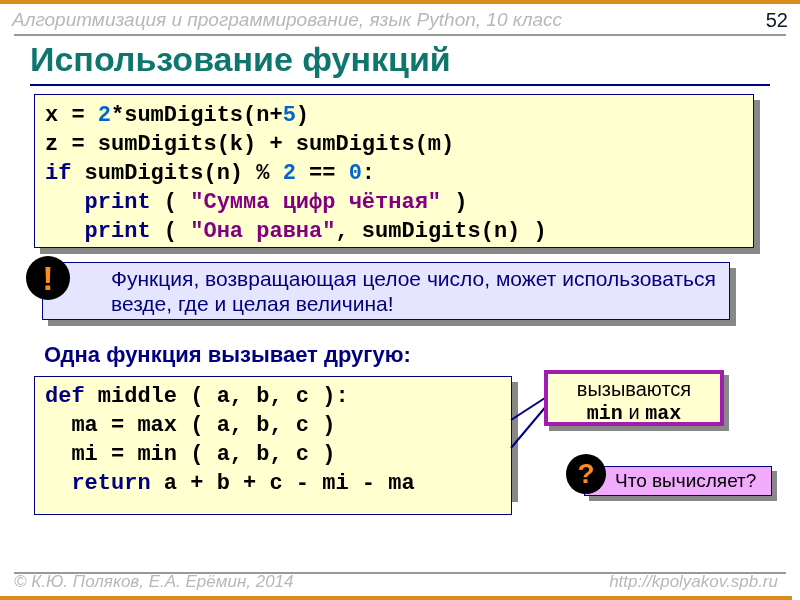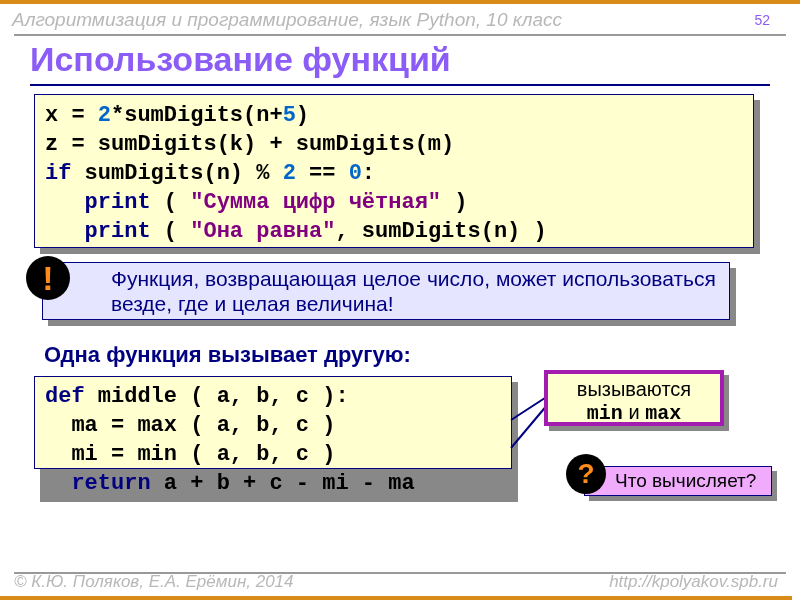--- a/index.html
+++ b/index.html
@@ -1,38 +1,38 @@
 <!DOCTYPE html>
 <html><head>
 <meta charset="utf-8">
 <style>
 html,body{margin:0;padding:0}
 body{width:800px;height:600px;background:#fff;font-family:Arial,Helvetica,sans-serif;position:relative;overflow:hidden}
 .header{position:absolute;left:0;top:0;right:0;height:32px;border-top:4px solid #d98b1a;display:flex;align-items:center;padding:0 12px}
 .header .course{color:#b8b8b8;font-style:italic;font-size:19px;flex:1}
-.header .pagenum{color:#8b5cf6;font-size:14px;margin-right:18px}
+.header .pagenum{color:#0f172a;font-size:20px;}
 .hr{position:absolute;left:14px;right:14px;top:34px;height:2px;background:#999}
-.title{position:absolute;left:30px;top:40px;font-size:34px;font-weight:bold;color:#8b5cf6}
+.title{position:absolute;left:30px;top:40px;font-size:34px;font-weight:bold;color:#0f766e}
 .title-underline{position:absolute;left:30px;right:30px;top:84px;height:2px;background:#000080}
 .code1,.code2{font-family:"Courier New",monospace;font-size:22px;font-weight:bold;line-height:1.32;color:#000}
 .code1-wrap{position:absolute;left:34px;top:94px}
 .shadow1{position:absolute;left:6px;top:6px;width:720px;height:154px;background:#888}
 .code1-box{position:relative;width:720px;height:154px;background:#ffffcf;border:1px solid #000080;padding:6px 22px 4px 10px;box-sizing:border-box}
 .kw{color:#000080}
 .num{color:#0066cc}
 .str{color:#800080}
 .note-wrap{position:absolute;left:42px;top:262px}
 .note-shadow{position:absolute;left:6px;top:6px;width:688px;height:58px;background:#888}
 .note{position:relative;width:688px;height:58px;background:#e5e5ff;border:1px solid #000080;padding:3px 8px 3px 68px;box-sizing:border-box;font-size:21px;color:#000080;line-height:1.2}
 .bang{position:absolute;left:26px;top:256px;width:44px;height:44px;background:#000;border-radius:50%;display:flex;align-items:center;justify-content:center}
 .bang span{color:#ff8c1a;font-size:34px;font-weight:bold;font-family:Arial}
 .subhead{position:absolute;left:44px;top:342px;font-size:22px;font-weight:bold;color:#000080}
 .code2-wrap{position:absolute;left:34px;top:376px}
 .shadow2{position:absolute;left:6px;top:6px;width:478px;height:120px;background:#888}
-.code2-box{position:relative;width:478px;height:93px;background:#ffffcf;border:1px solid #000080;padding:5px 10px 4px 10px;box-sizing:border-box}
+.code2-box{position:relative;width:478px;height:139px;background:#ffffcf;border:1px solid #000080;padding:5px 10px 4px 10px;box-sizing:border-box}
 .callout-wrap{position:absolute;left:544px;top:370px}
 .callout-shadow{position:absolute;left:5px;top:5px;width:180px;height:56px;background:#888}
 .callout{position:relative;width:180px;height:56px;background:#ffffcf;border:4px solid #a21caf;box-sizing:border-box;text-align:center;padding-top:4px;font-size:20px}
 .callout .mono{font-family:"Courier New",monospace;font-weight:bold}
 .q-wrap{position:absolute;left:584px;top:466px}
 .q-shadow{position:absolute;left:5px;top:5px;width:188px;height:30px;background:#888}
 .q-box{position:relative;width:188px;height:30px;background:#f0abfc;border:1px solid #000080;box-sizing:border-box;font-size:19px;padding:3px 2px 0 30px}
 .qmark{position:absolute;left:566px;top:454px;width:40px;height:40px;background:#000;border-radius:50%;display:flex;align-items:center;justify-content:center}
 .qmark span{color:#ff8c1a;font-size:28px;font-weight:bold}
 .svg-line{position:absolute;left:506px;top:388px;pointer-events:none}

